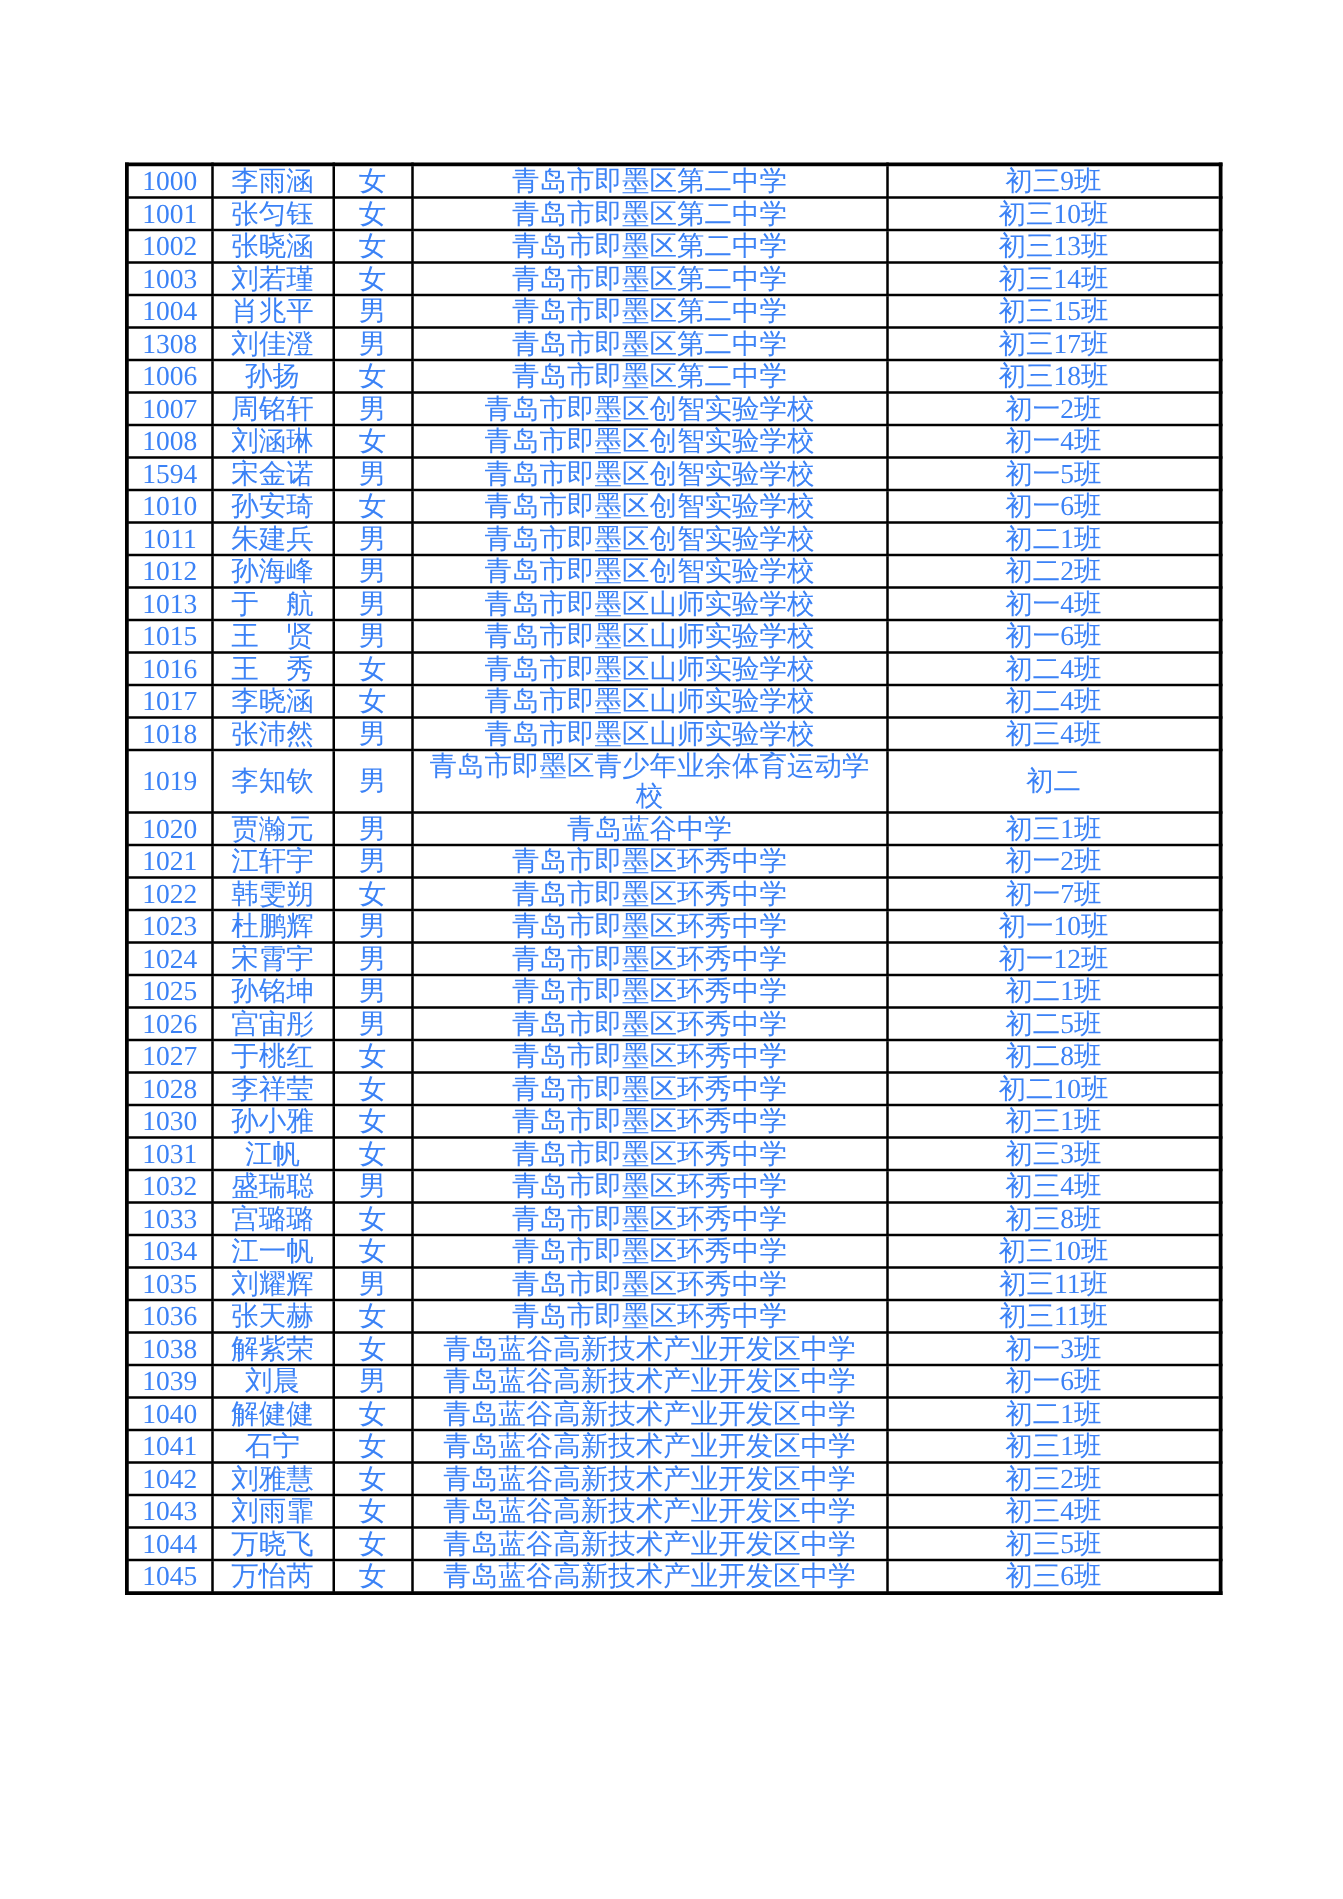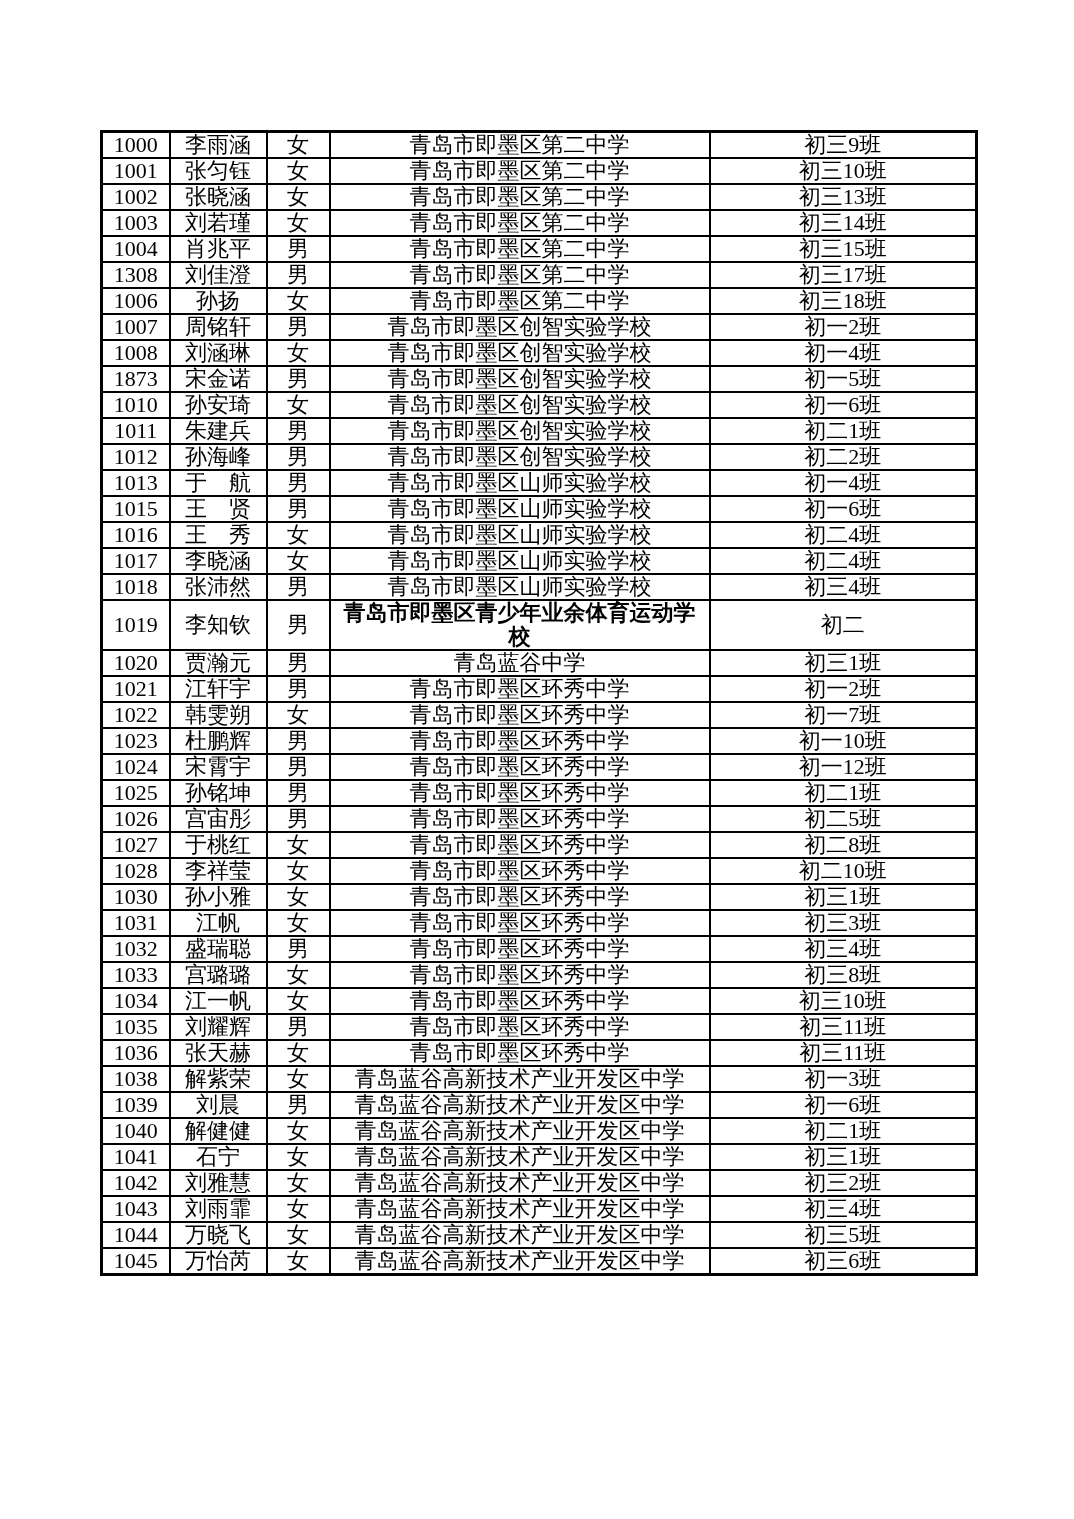--- a/index.html
+++ b/index.html
@@ -6,21 +6,21 @@
     margin: 0;
     padding: 0;
     background: #ffffff;
   }
   .page {
     position: relative;
     width: 1074px;
     height: 1519px;
     background: #ffffff;
     font-family: "Liberation Serif", "DejaVu Serif", serif;
-    color: #000000;
+    color: #3b82f6;
     overflow: hidden;
   }
   table.roster {
     position: absolute;
     left: 100px;
     top: 130px;
     width: 875px;
     border-collapse: collapse;
     table-layout: fixed;
     border: 3px solid #000000;
@@ -34,21 +34,20 @@
     height: 24px;
     padding: 0;
     overflow: hidden;
     white-space: nowrap;
   }
   table.roster td.col-school { 
     white-space: normal;
   }
   table.roster td .wrap-line {
     display: block;
-    font-weight: bold;
   }
   col.c-id     { width: 68px; }
   col.c-name   { width: 97px; }
   col.c-gender { width: 63px; }
   col.c-school { width: 380px; }
   col.c-class  { width: 267px; }
 </style>
 </head>
 <body>
 
@@ -119,21 +118,21 @@
           <td class="col-class">初一2班</td>
         </tr>
         <tr>
           <td class="col-id">1008</td>
           <td class="col-name">刘涵琳</td>
           <td class="col-gender">女</td>
           <td class="col-school">青岛市即墨区创智实验学校</td>
           <td class="col-class">初一4班</td>
         </tr>
         <tr>
-          <td class="col-id">1873</td>
+          <td class="col-id">1594</td>
           <td class="col-name">宋金诺</td>
           <td class="col-gender">男</td>
           <td class="col-school">青岛市即墨区创智实验学校</td>
           <td class="col-class">初一5班</td>
         </tr>
         <tr>
           <td class="col-id">1010</td>
           <td class="col-name">孙安琦</td>
           <td class="col-gender">女</td>
           <td class="col-school">青岛市即墨区创智实验学校</td>

